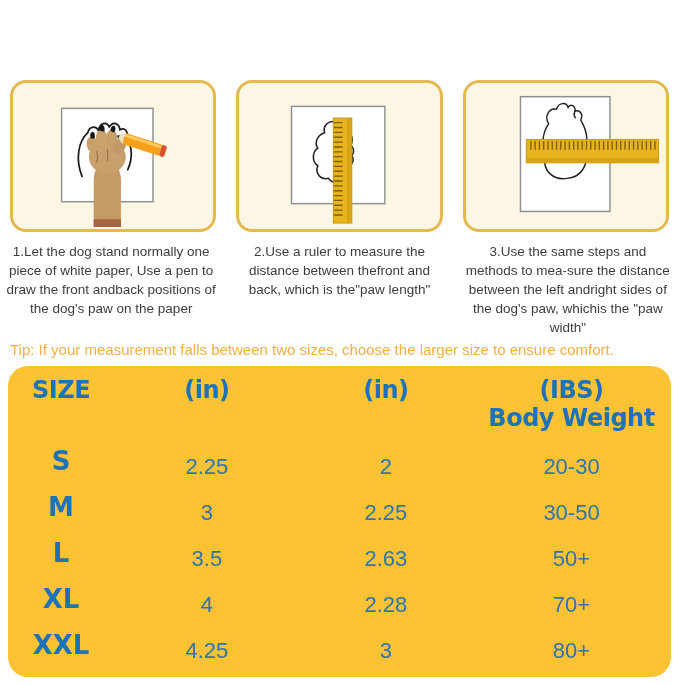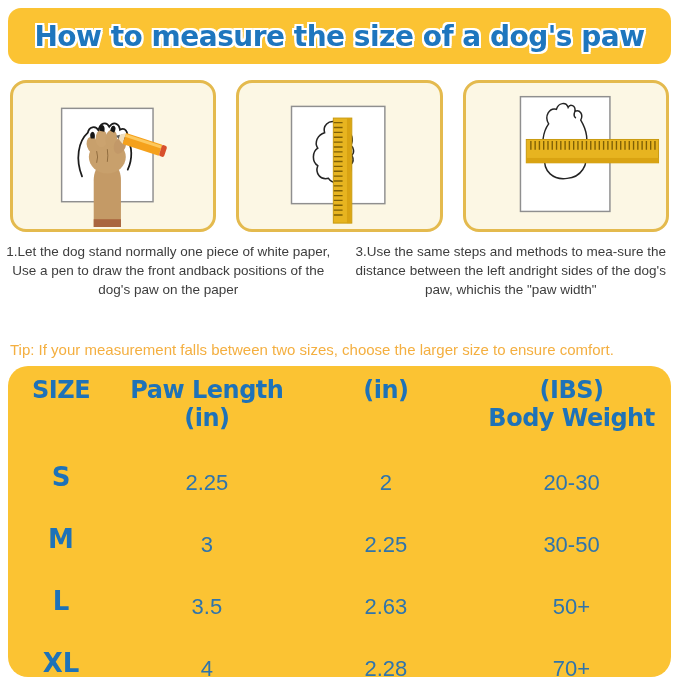--- a/index.html
+++ b/index.html
@@ -45,44 +45,41 @@
     color:#F4AF40;font-weight:normal;font-size:15px;
   }
   
   .size-chart{
     position:absolute;left:8px;top:366px;width:663px;height:311px;
     background:#FBC333;border-radius:20px;
     display:grid;
     grid-template-columns:16% 28% 26% 30%;
     grid-template-rows:62px repeat(5, 46px);
     align-items:center;justify-items:center;
-    padding-top:10px;box-sizing:border-box;row-gap:16px;
+    padding-top:10px;box-sizing:border-box;row-gap:0;
   }
   .col-header{
     align-self:start;text-align:center;
     font-family:"DejaVu Sans", sans-serif;font-weight:bold;
     color:#1E72B8;font-size:24px;line-height:28px;letter-spacing:-0.5px;
   }
   .size-cell{
     font-family:"DejaVu Sans", sans-serif;font-weight:bold;
     color:#1E72B8;font-size:26px;
   }
   .value-cell{
     font-family:"Liberation Sans", sans-serif;
     color:#2F74AC;font-size:22px;margin-top:12px;
   }
 </style>
 </head>
 <body>
 
 <div id="stage">
 
-  <div class="title-banner">
-    <span class="title-text">How to measure the size of a dog's paw</span>
-  </div>
 
   <div class="panels">
 
     <div class="panel">
       <svg viewBox="0 0 206 146">
         <rect x="50" y="24" width="94" height="96" fill="#ffffff" stroke="#8F8F8F" stroke-width="1.5"></rect>
 
         <path d="M71,94 C64,76 67,58 77,49 C78,43 85,41 88,47 C89,39 96,37 99,43 C103,37 109,39 110,46 C115,43 119,48 117,55 C123,63 123,76 118,87" fill="none" stroke="#1c1c1c" stroke-width="1.8" stroke-linecap="round"></path>
 
         <g>
@@ -127,33 +124,33 @@
           <rect x="62" y="56" width="136" height="24" fill="#E7B420" stroke="#C8990D" stroke-width="1"></rect>
           <rect x="62" y="75" width="136" height="5" fill="#D9A312"></rect>
           <line x1="66" y1="62" x2="196" y2="62" stroke="#7E5F05" stroke-width="9" stroke-dasharray="1.4,3"></line>
         </g>
       </svg>
     </div>
   </div>
 
   <div class="captions">
     <div class="caption">1.Let the dog stand normally one piece of white paper, Use a pen to draw the front andback positions of the dog's paw on the paper</div>
+    <div class="caption">2.Use a ruler to measure the distance between thefront and back, which is the"paw length"</div>
     <div class="caption">3.Use the same steps and methods to mea-sure the distance between the left andright sides of the dog's paw, whichis the "paw width"</div>
   </div>
 
   <div class="tip">Tip: If your measurement falls between two sizes, choose the larger size to ensure comfort.</div>
 
   <div class="size-chart">
 
     <div class="col-header">
       <div>SIZE</div>
       <div></div>
     </div>
     <div class="col-header">
-      <div>Paw Length</div>
       <div>(in)</div>
     </div>
     <div class="col-header">
       <div>(in)</div>
     </div>
     <div class="col-header">
       <div>(IBS)</div>
       <div>Body Weight</div>
     </div>
 

